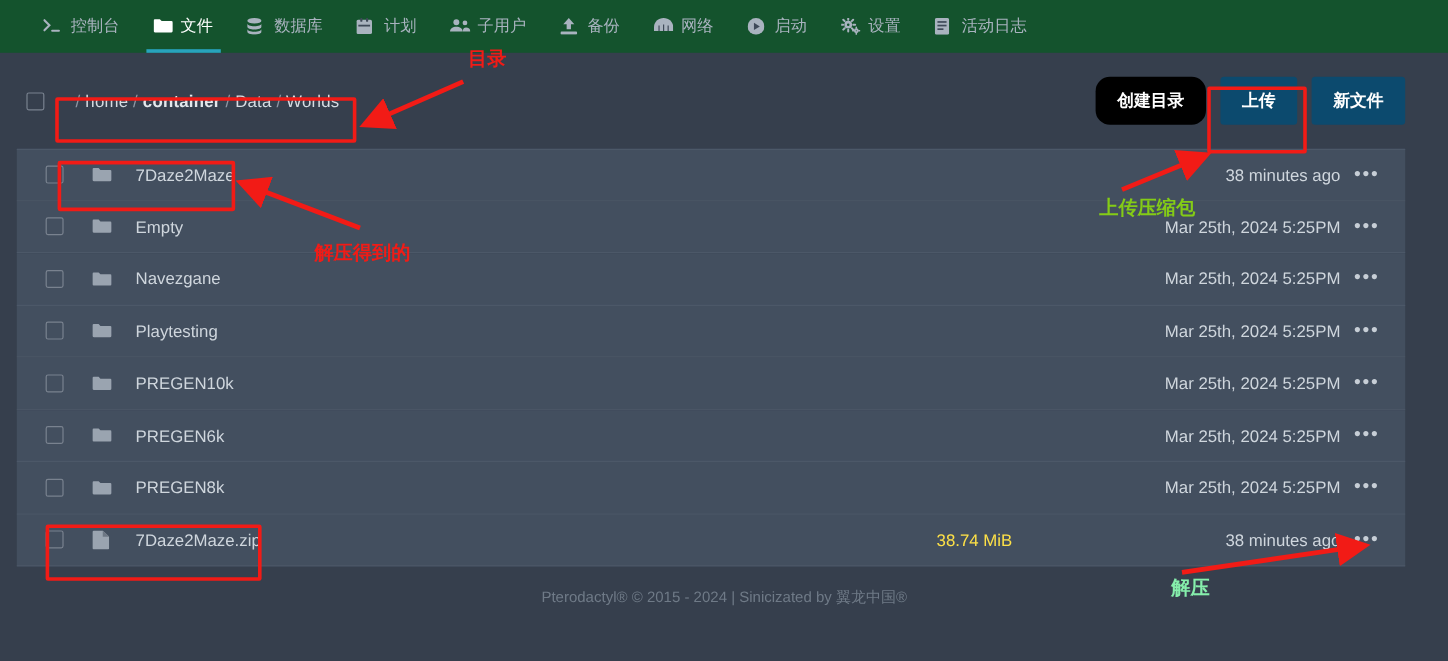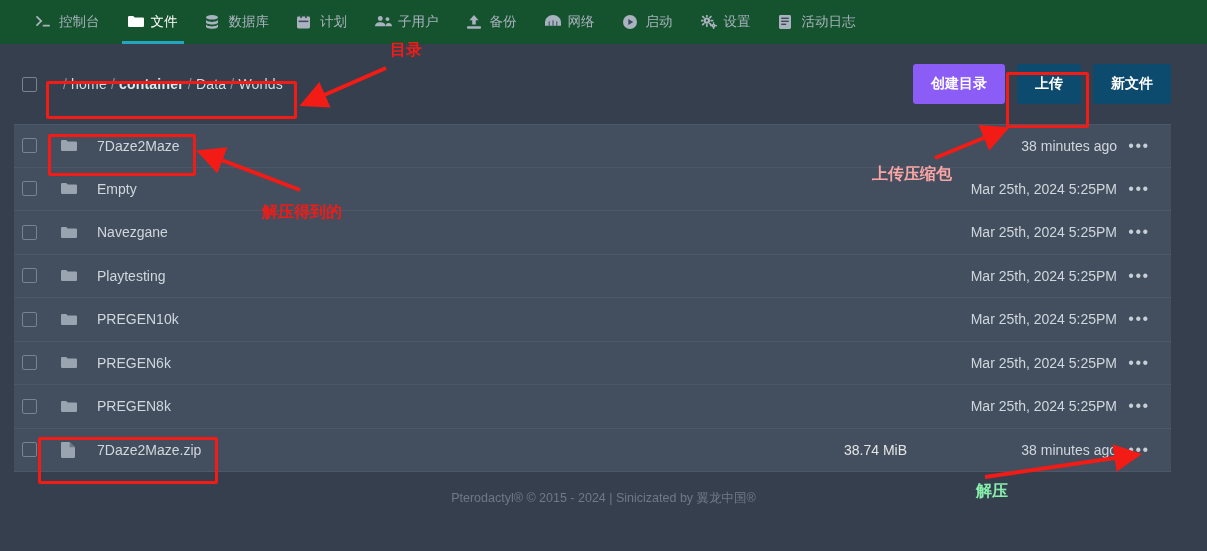--- a/index.html
+++ b/index.html
@@ -56,49 +56,49 @@
   .breadcrumb .crumb { color: #d6dce2; cursor: pointer; }
   .breadcrumb .crumb.strong { font-weight: bold; color: #e3e8ec; }
   .spacer { flex: 1 1 auto; }
   .btn {
     height: 40px; padding: 0 18px; margin-left: 12px;
     border: none; border-radius: 3px;
     font-size: 14px; font-weight: bold; color: #ffffff;
     cursor: pointer; white-space: nowrap;
     font-family: inherit;
   }
-  .btn.gray { background: #8b5cf6; }
+  .btn.gray { background: #000000; border-radius: 12px; }
   .btn.blue { background: #0c4a6e; }
 
   
   .table { margin: 0 36px 0 14px; }
   .row {
     position: relative;
     display: flex; align-items: center;
     height: 43.5px;
     background: #434f5f;
     border-bottom: 1px solid #4c5868;
     cursor: pointer;
-    padding-left: 0; padding-right: 10px;
+    padding-left: 16px; padding-right: 10px;
   }
   .row:first-child { border-top: 1px solid #4c5868; }
   .row .cb { margin-left: 8px; }
   .ficon {
     width: 18px; height: 16px; flex: none;
     margin-left: 24px; color: #9aa4b0;
     display: flex; align-items: center;
   }
   .fname {
     margin-left: 18px;
     color: #cfd6dd; font-size: 14px;
     flex: 1 1 auto; white-space: nowrap;
   }
   .fsize {
-    color: #e5e5e5; font-size: 14px;
-    width: 190px; text-align: right; white-space: nowrap;
+    color: #fde047; font-size: 14px;
+    width: 190px; text-align: center; white-space: nowrap;
   }
   .fdate {
     color: #cfd6dd; font-size: 14px;
     width: 210px; text-align: right; white-space: nowrap;
   }
   .dots {
     width: 44px; text-align: center;
     color: #c7ced6; font-size: 16px; letter-spacing: 1.5px;
     cursor: pointer; user-select: none;
   }
@@ -345,21 +345,21 @@
       <span>Pterodactyl® © 2015 - 2024 | Sinicizated by 翼龙中国®</span>
     </div>
   </div>
 
   <div id="anno-layer">
       <div class="anno anno-box" style="left: 46px; top: 81px; width: 251px; height: 38px; border-color: rgb(242, 27, 22);"></div>
       <div class="anno anno-box" style="left: 1006px; top: 72px; width: 83px; height: 56px; border-color: rgb(242, 27, 22);"></div>
       <div class="anno anno-box" style="left: 48px; top: 134px; width: 148px; height: 42px; border-color: rgb(242, 27, 22);"></div>
       <div class="anno anno-box" style="left: 38px; top: 437px; width: 180px; height: 47px; border-color: rgb(242, 27, 22);"></div>
       <div class="anno anno-text" style="left: 390px; top: 42px; color: rgb(242, 27, 22);">目录</div>
-      <div class="anno anno-text" style="left: 872px; top: 166px; color: #fca5a5;">上传压缩包</div>
+      <div class="anno anno-text" style="left: 916px; top: 166px; color: #84cc16;">上传压缩包</div>
       <div class="anno anno-text" style="left: 262px; top: 204px; color: rgb(242, 27, 22);">解压得到的</div>
       <div class="anno anno-text" style="left: 976px; top: 483px; color: #86efac;">解压</div>
     </div>
 
   <svg id="svg-arrows">
     <defs>
       <marker id="ah" markerWidth="7" markerHeight="7" refX="5.2" refY="3.5" orient="auto">
         <polygon points="0 0, 7 3.5, 0 7" fill="#f21b16"></polygon>
       </marker>
     </defs>

